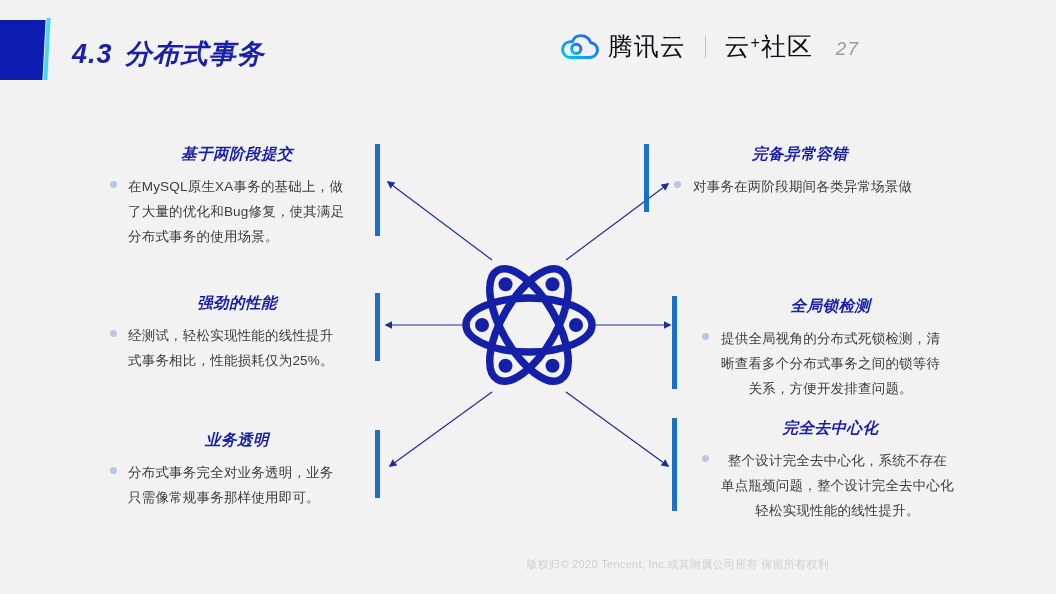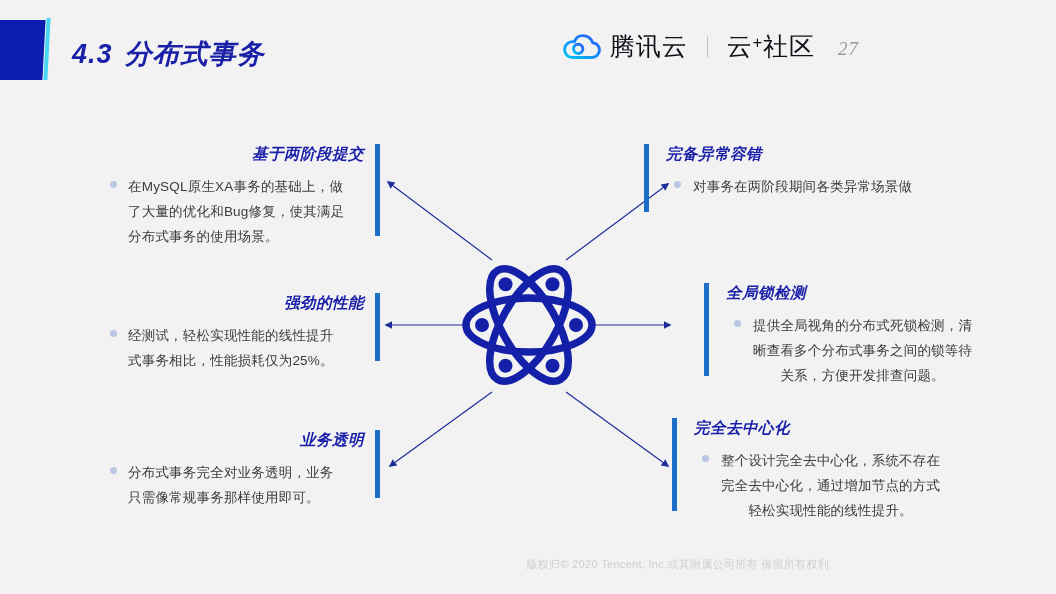--- a/index.html
+++ b/index.html
@@ -79,40 +79,40 @@
     margin: 0 11px;
     vertical-align: -3px;
   }
   .logo-plus { font-size: 16px; vertical-align: 7px; }
   .page-num {
     font-size: 19px;
     font-style: italic;
     color: #9a9a9a;
     margin-left: 15px;
     font-weight: 500;
-    font-family: Liberation Serif, serif;
   }
 
   
   .block { position: absolute; }
   .block .bar {
     position: absolute;
     width: 5px;
     background: #1c6fc9;
     top: 0;
   }
   .block h3 {
     margin: 0;
     font-size: 15.5px;
     font-weight: bold;
     font-style: italic;
     color: #1a1fa8;
     letter-spacing: 0.5px;
     white-space: nowrap;
     line-height: 20px;
+    text-align: center;
   }
   .block .body {
     display: flex;
     margin-top: 10px;
   }
   .bullet {
     flex: 0 0 auto;
     width: 7px;
     height: 7px;
     border-radius: 50%;
@@ -144,21 +144,21 @@
   
   #blk-2pc      { left: 110px; top: 144px; width: 270px; }
   #blk-2pc      .bar { height: 92px; }
   #blk-perf     { left: 110px; top: 293px; width: 270px; }
   #blk-perf     .bar { height: 68px; }
   #blk-biz      { left: 110px; top: 430px; width: 270px; }
   #blk-biz      .bar { height: 68px; }
 
   #blk-fault    { left: 644px; top: 144px; width: 290px; }
   #blk-fault    .bar { height: 68px; }
-  #blk-lock     { left: 672px; top: 283px; width: 295px; margin-left: 32px; }
+  #blk-lock     { left: 672px; top: 296px; width: 295px; }
   #blk-lock     .bar { height: 93px; }
   #blk-decent   { left: 672px; top: 418px; width: 295px; }
   #blk-decent   .bar { height: 93px; }
 
   
   #diagram {
     position: absolute;
     left: 0; top: 0;
     width: 1056px;
     height: 594px;
@@ -308,21 +308,21 @@
     </div>
   </div>
 
   <div class="block right" id="blk-decent">
     <div class="bar"></div>
     <h3>完全去中心化</h3>
     <div class="body">
       <div class="bullet"></div>
       <div class="lines">
         <div>整个设计完全去中心化，系统不存在</div>
-        <div>完全去中心化，通过增加节点的方式</div>
+        <div>单点瓶颈问题，整个设计完全去中心化</div>
         <div>轻松实现性能的线性提升。</div>
       </div>
     </div>
   </div>
 
   <div class="footer">版权归© 2020 Tencent, Inc.或其附属公司所有 保留所有权利</div>
 
 </div>
 
 </body></html>

